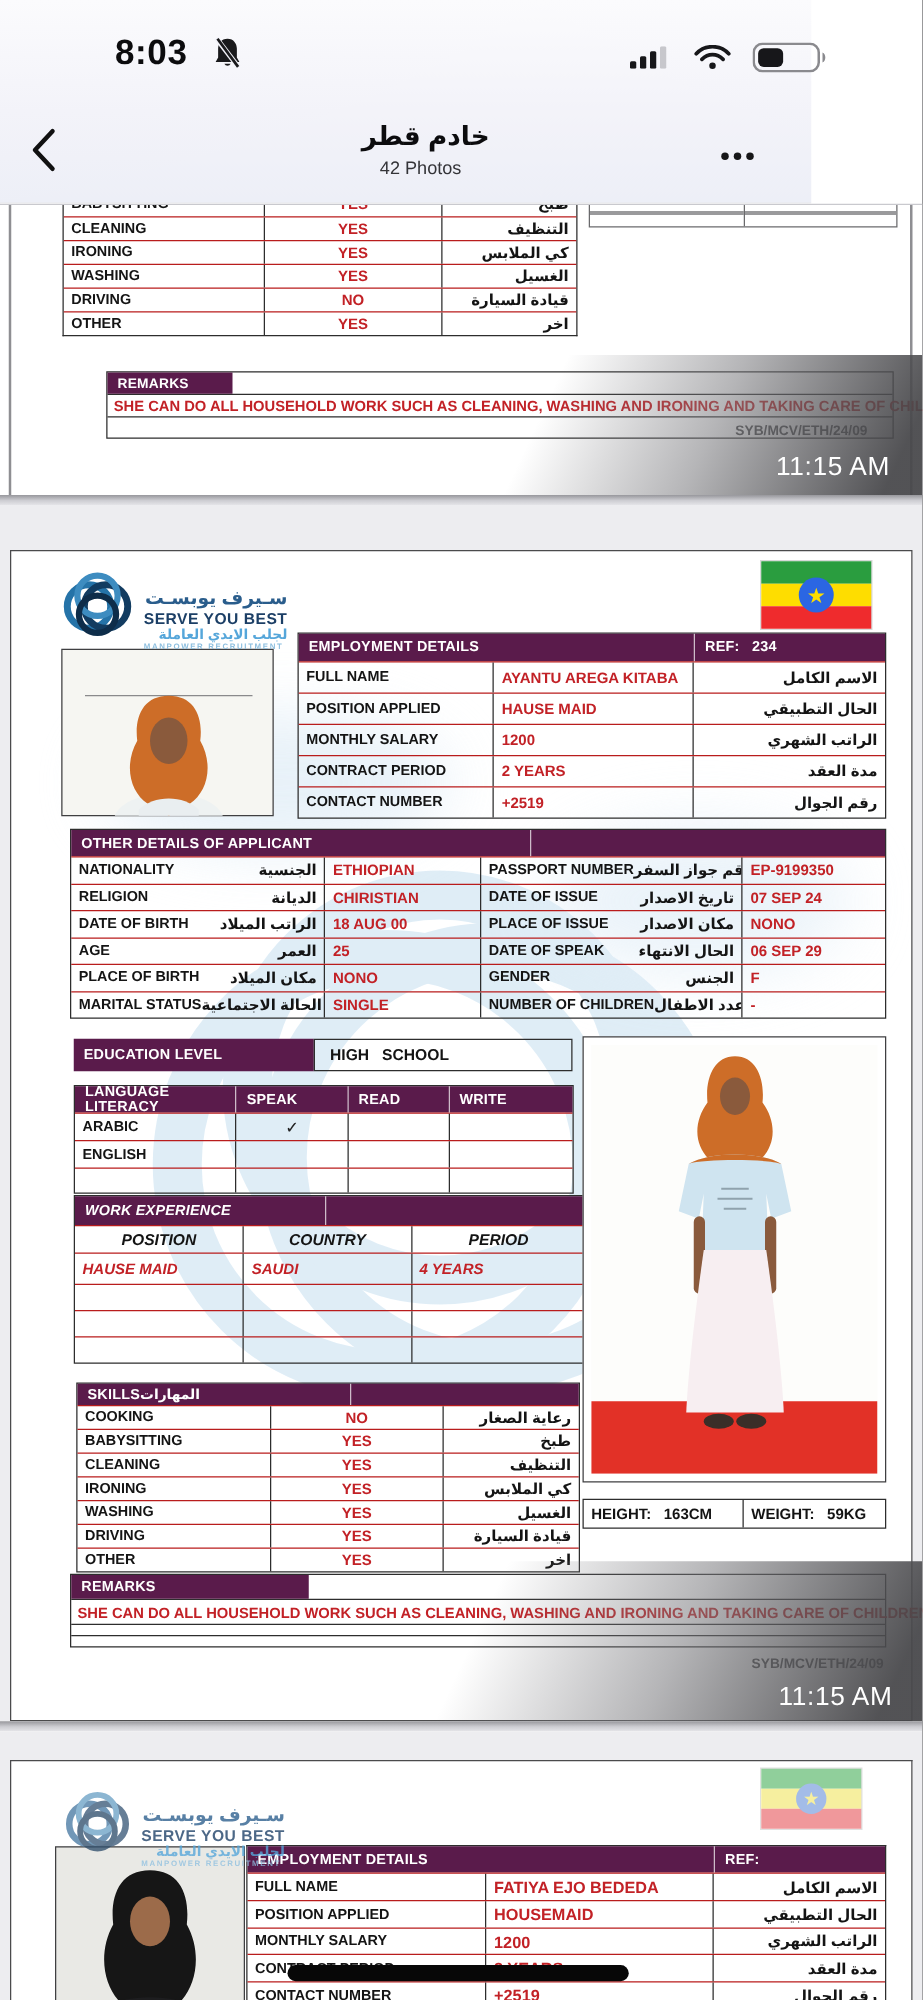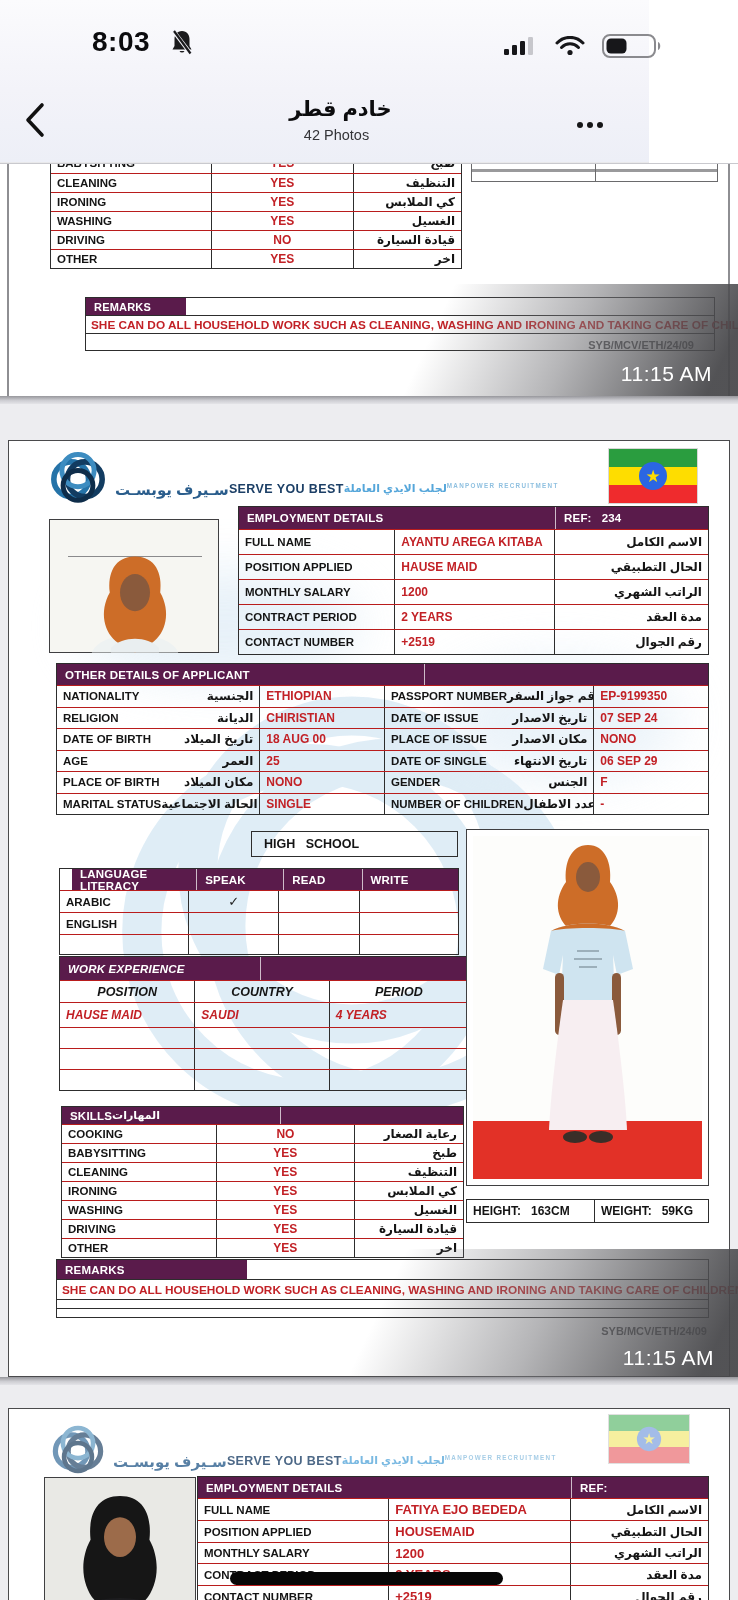--- a/index.html
+++ b/index.html
@@ -38,21 +38,21 @@
   .wdiv{width:1px;background:rgba(255,255,255,.7);align-self:stretch;}
 
   .remtxt{font-weight:700;font-size:11.8px;color:#c22126;white-space:nowrap;}
   .fileref{font-weight:700;font-size:11px;color:#4a4a4c;}
   .tstamp{font-size:21px;color:#fff;font-weight:400;letter-spacing:.5px;z-index:9;}
   .grad{position:absolute;right:0;bottom:0;z-index:8;
         background:linear-gradient(295deg,rgba(72,72,75,.94) 6%,rgba(120,120,124,.55) 36%,rgba(185,185,188,0) 63%);}
 
   
   .logo{position:absolute;display:flex;align-items:center;gap:6px;z-index:2;}
-  .logo .txt{display:flex;flex-direction:row;line-height:1.12;margin-top:24px;}
+  .logo .txt{display:flex;flex-direction:column;line-height:1.12;margin-top:24px;}
   .l-ar1{font-size:15px;font-weight:700;color:#2a5d8c;direction:rtl;}
   .l-en{font-size:12.5px;font-weight:700;color:#1c3f66;letter-spacing:.4px;}
   .l-ar2{font-size:11px;font-weight:700;color:#55a6da;direction:rtl;}
   .l-tag{font-size:6.3px;font-weight:700;color:#8fc0e0;letter-spacing:1.3px;}
 
   .pagebrd{position:absolute;background:#fff;border:1.5px solid #4a4a4c;}
 </style>
 </head>
 <body>
 
@@ -341,21 +341,21 @@
                 <span class="lbl">DATE OF ISSUE</span>
                 <span class="arb">تاريخ الاصدار</span>
               </div>
             <div class="tc" style="width:115px">
                 <span class="val">07 SEP 24</span>
               </div>
           </div>
           <div class="trow" style="height:21.5px">
             <div class="tc f sp" style="width:203px">
                 <span class="lbl">DATE OF BIRTH</span>
-                <span class="arb">تاريخ الميلاد</span>
+                <span class="arb">الراتب الميلاد</span>
               </div>
             <div class="tc" style="width:125px">
                 <span class="val">18 AUG 00</span>
               </div>
             <div class="tc sp" style="width:210px">
                 <span class="lbl">PLACE OF ISSUE</span>
                 <span class="arb">مكان الاصدار</span>
               </div>
             <div class="tc" style="width:115px">
                 <span class="val">NONO</span>
@@ -363,22 +363,22 @@
           </div>
           <div class="trow" style="height:21.5px">
             <div class="tc f sp" style="width:203px">
                 <span class="lbl">AGE</span>
                 <span class="arb">العمر</span>
               </div>
             <div class="tc" style="width:125px">
                 <span class="val">25</span>
               </div>
             <div class="tc sp" style="width:210px">
-                <span class="lbl">DATE OF SINGLE</span>
-                <span class="arb">تاريخ الانتهاء</span>
+                <span class="lbl">DATE OF SPEAK</span>
+                <span class="arb">الحال الانتهاء</span>
               </div>
             <div class="tc" style="width:115px">
                 <span class="val">06 SEP 29</span>
               </div>
           </div>
           <div class="trow" style="height:21.5px">
             <div class="tc f sp" style="width:203px">
                 <span class="lbl">PLACE OF BIRTH</span>
                 <span class="arb">مكان الميلاد</span>
               </div>
@@ -404,24 +404,25 @@
             <div class="tc sp" style="width:210px">
                 <span class="lbl">NUMBER OF CHILDREN</span>
                 <span class="arb">عدد الاطفال</span>
               </div>
             <div class="tc" style="width:115px">
                 <span class="val">-</span>
               </div>
           </div>
         </div>
 
+        <div class="phead abs" style="left:50px;top:390px;width:192px;height:26px;">EDUCATION LEVEL</div>
         <div class="abs" style="left:242px;top:390px;width:207px;height:26px;border:1.4px solid #2d2d2d;display:flex;align-items:center;padding-left:12px;font-weight:700;font-size:12.5px;color:#141414;white-space:pre;">HIGH   SCHOOL</div>
 
         <div class="doc-tbl" style="left:50px;top:427px;width:400px;">
-          <div class="trow f" style="height:21px;background:#5a1b4b;margin-left:12px;">
+          <div class="trow f" style="height:21px;background:#5a1b4b;">
             <div class="phead" style="width:129px;background:none;">LANGUAGE LITERACY</div>
             <div class="phead" style="width:90px;background:none;border-left:1px solid rgba(255,255,255,.7);">SPEAK</div>
             <div class="phead" style="width:81px;background:none;border-left:1px solid rgba(255,255,255,.7);">READ</div>
             <div class="phead" style="width:100px;background:none;border-left:1px solid rgba(255,255,255,.7);">WRITE</div>
           </div>
           <div class="trow" style="height:22px">
             <div class="tc f" style="width:129px">
                 <span class="lbl">ARABIC</span>
               </div>
             <div class="tc ctr" style="width:90px">

